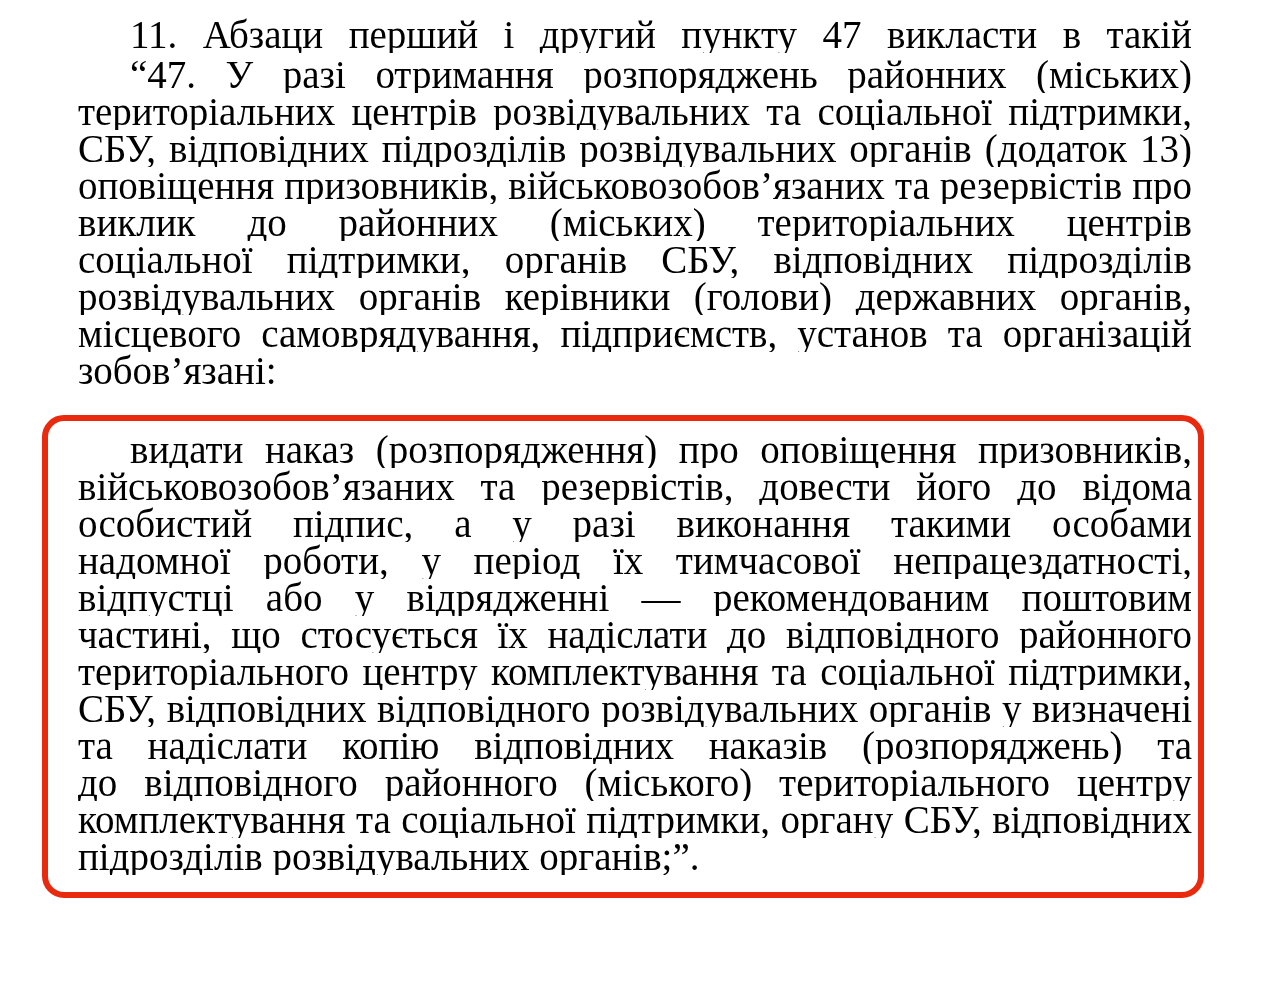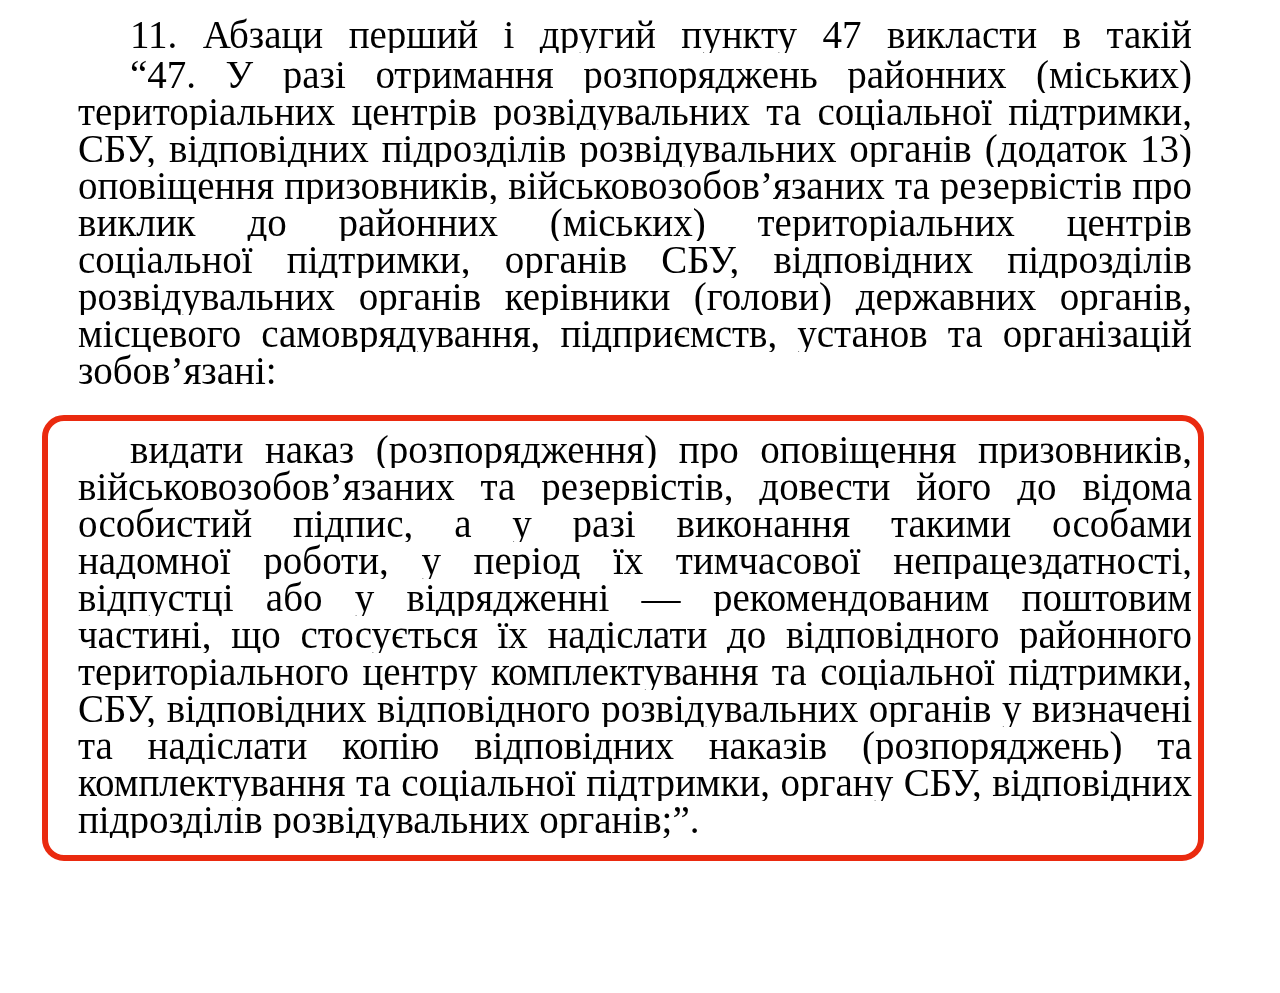--- a/index.html
+++ b/index.html
@@ -62,18 +62,19 @@
     <div class="para">
       <div class="line indent">видати наказ (розпорядження) про оповіщення призовників,</div>
       <div class="line">військовозобов’язаних та резервістів, довести його до відома таких осіб під</div>
       <div class="line">особистий підпис, а у разі виконання такими особами дистанційної,</div>
       <div class="line">надомної роботи, у період їх тимчасової непрацездатності, перебування у</div>
       <div class="line">відпустці або у відрядженні — рекомендованим поштовим відправленням,</div>
       <div class="line">частині, що стосується їх надіслати до відповідного районного (міського)</div>
       <div class="line">територіального центру комплектування та соціальної підтримки, органу</div>
       <div class="line">СБУ, відповідних відповідного розвідувальних органів у визначені строки,</div>
       <div class="line">та надіслати копію відповідних наказів (розпоряджень) та підтвердну</div>
+      <div class="line">до відповідного районного (міського) територіального центру</div>
       <div class="line">комплектування та соціальної підтримки, органу СБУ, відповідних</div>
       <div class="line last">підрозділів розвідувальних органів;”.</div>
     </div>
   </div>
 
 </div>
 
 </body></html>

